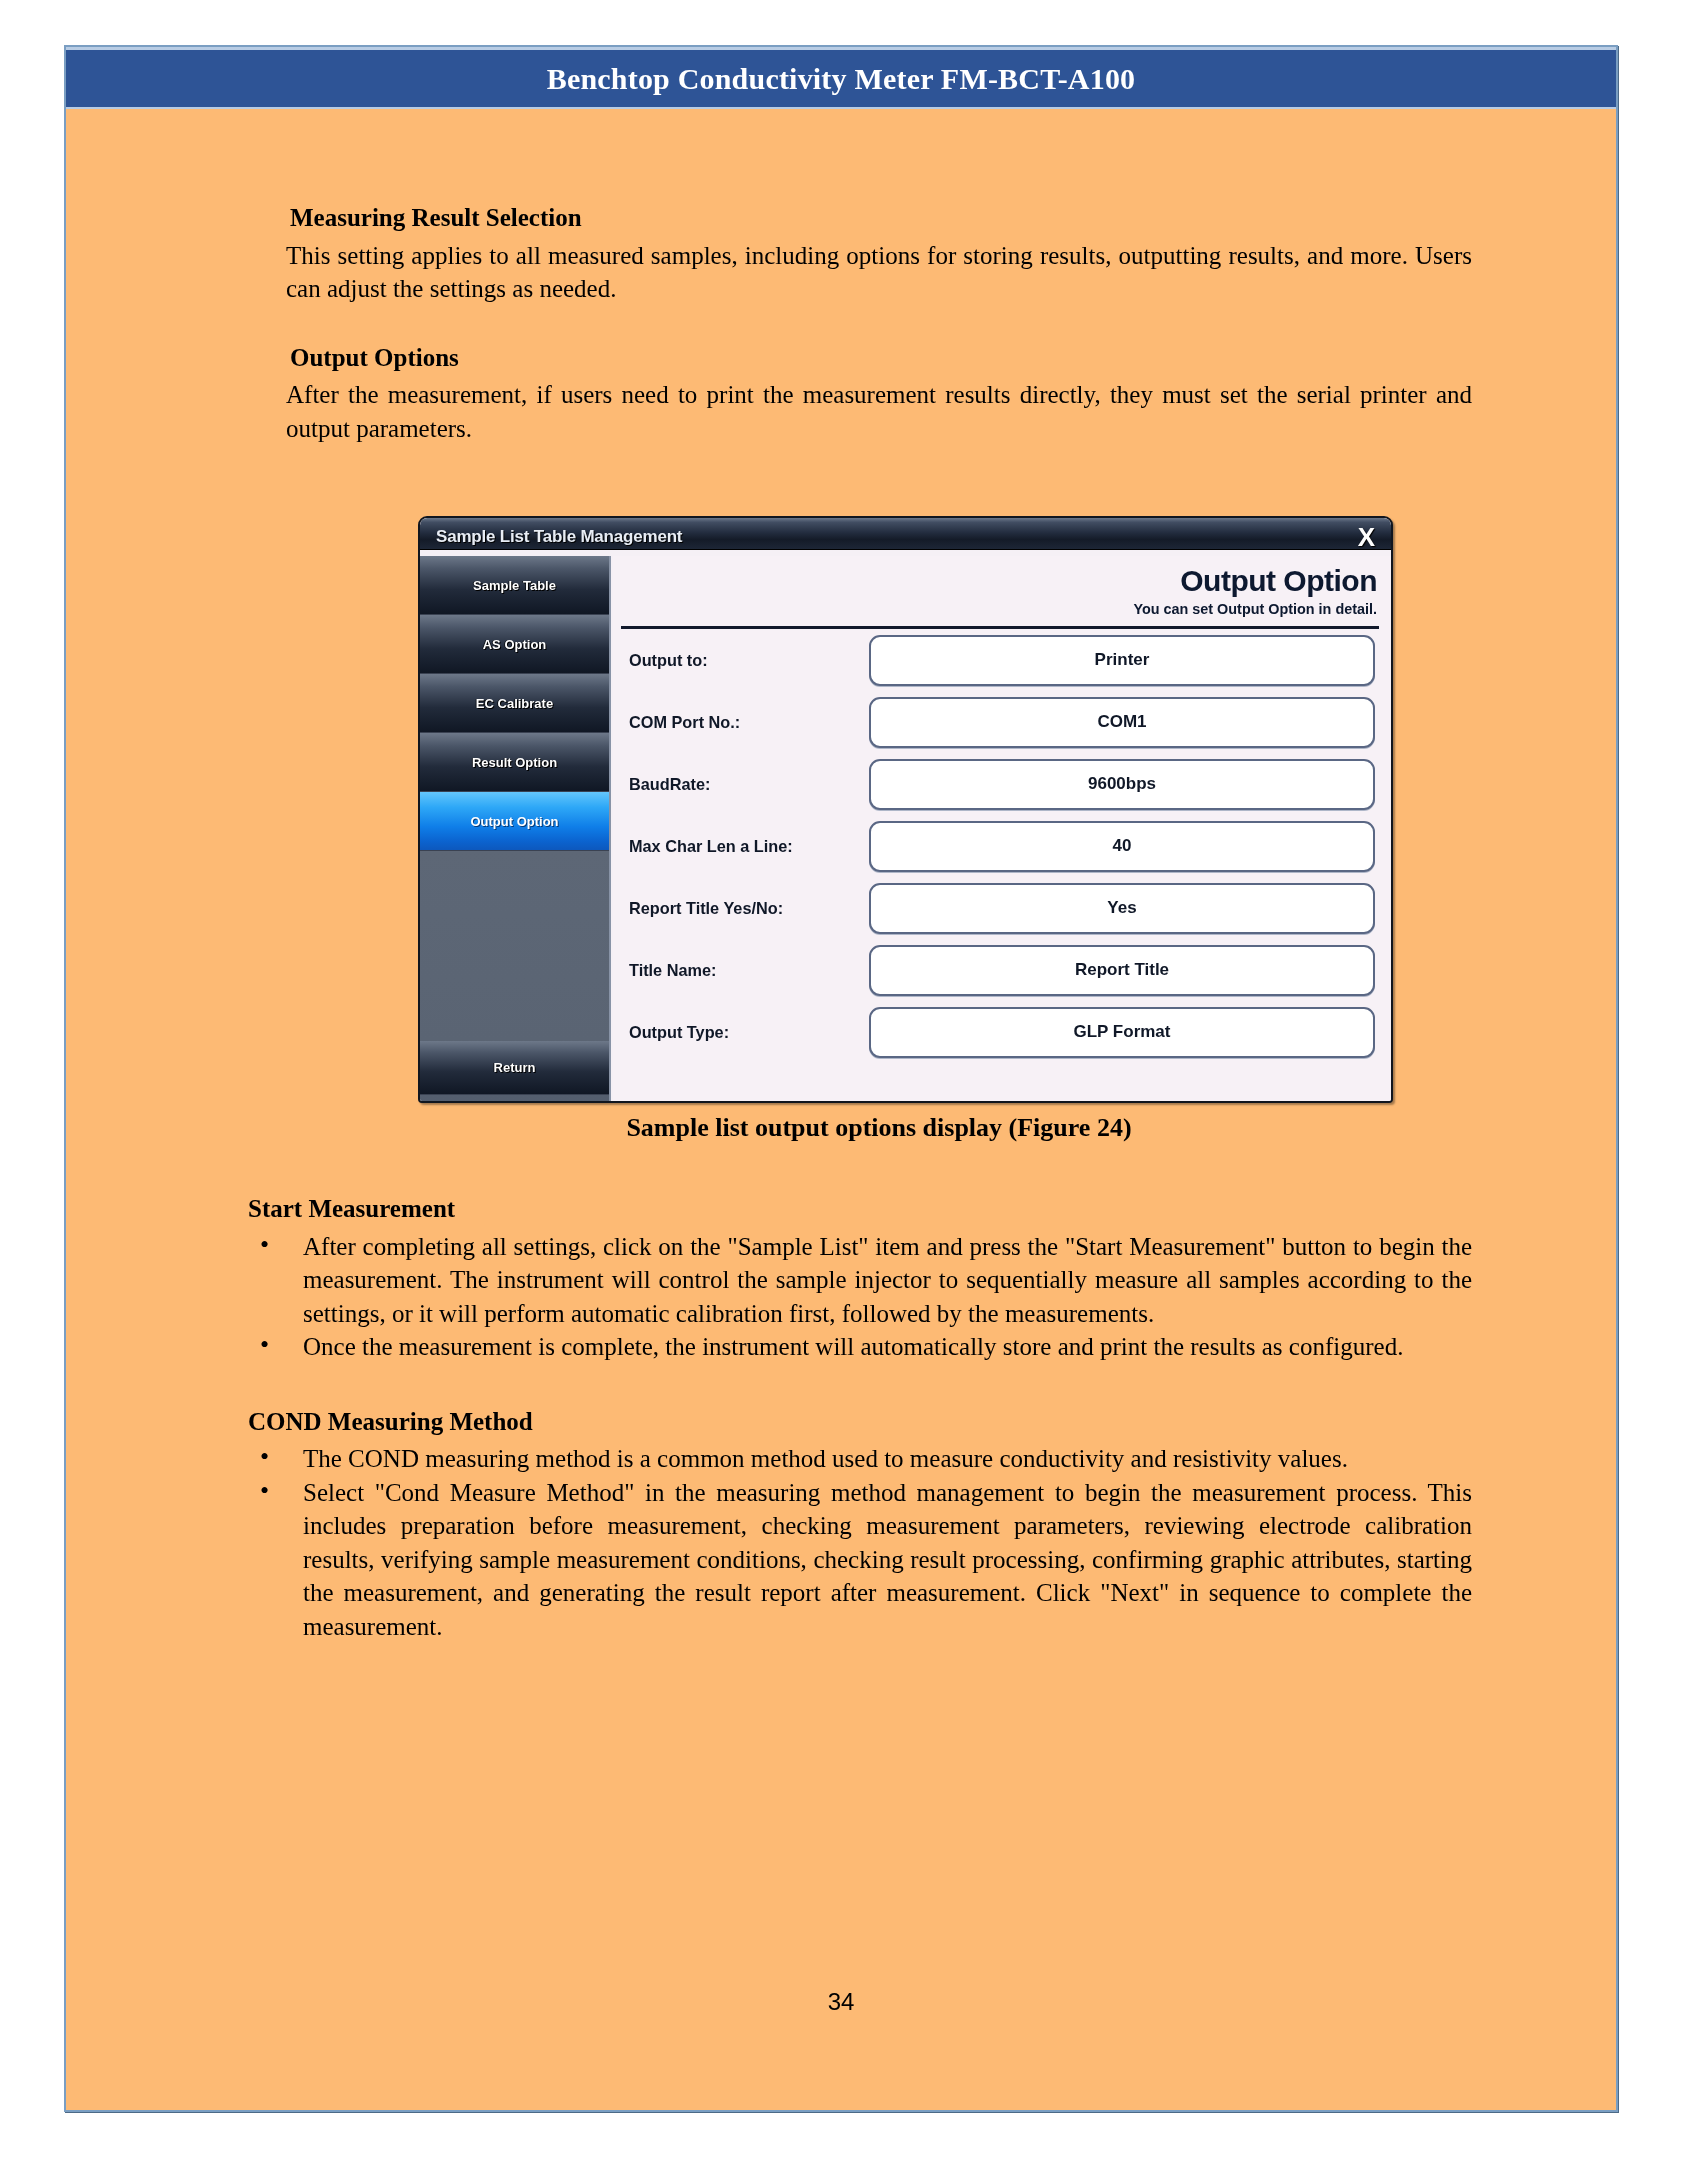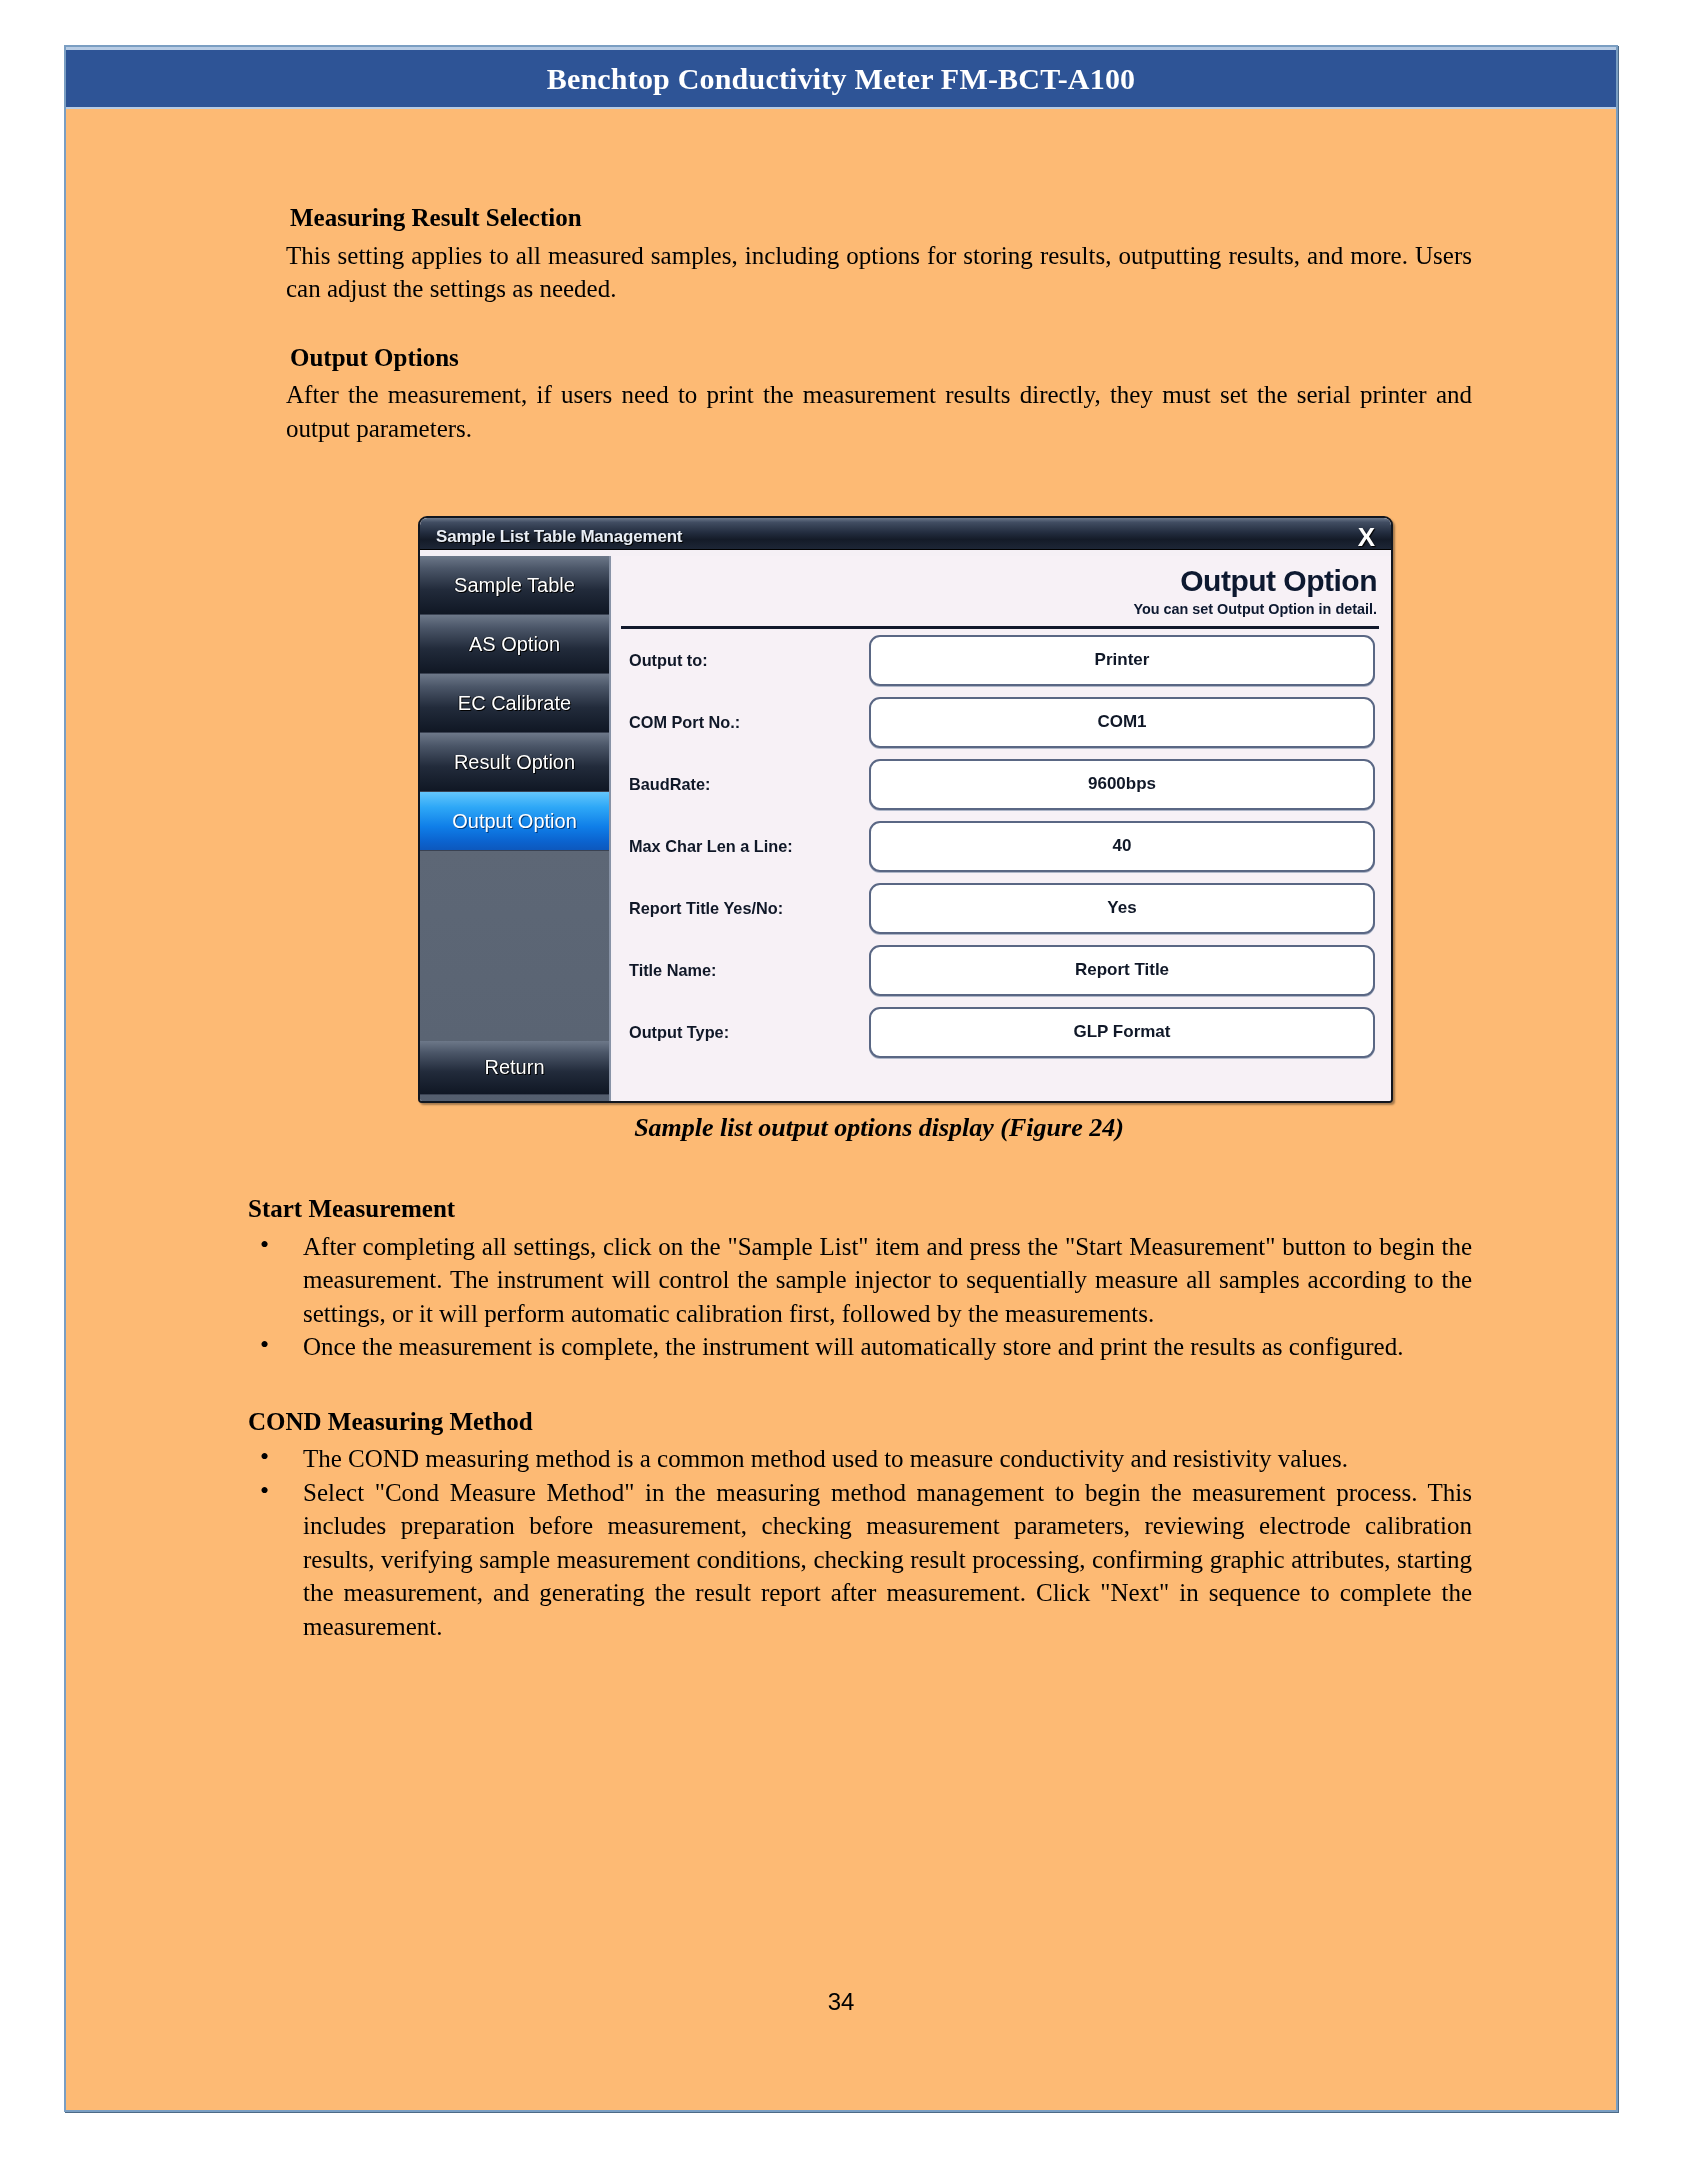--- a/index.html
+++ b/index.html
@@ -125,21 +125,20 @@
     margin-right: 144px;
     position: relative;
   }
   .figure-caption {
     text-align: center;
     font-family: "Liberation Serif", serif;
     font-weight: bold;
     font-size: 26px;
     margin-top: 10px;
     color: #000;
-    font-style: italic;
   }
 
   
   #device-ui {
     width: 975px;
     height: 587px;
     margin-left: 132px;
     position: relative;
     background: #f5f0f5;
     border: 2px solid #11161f;
@@ -192,22 +191,22 @@
     box-sizing: border-box;
   }
   .side-btn {
     height: 59px;
     width: 100%;
     position: relative;
     display: flex;
     align-items: center;
     justify-content: center;
     color: #ffffff;
-    font-size: 20px;
-    font-weight: normal;
+    font-size: 13px;
+    font-weight: bold;
     font-family: "Liberation Sans", sans-serif;
     text-shadow: 1px 1px 0 #000, -1px 0 0 rgba(0,0,0,.6);
     background: linear-gradient(to bottom, #6d7889 0%, #4b5668 22%, #222b3b 58%, #161e2c 85%, #101724 100%);
     border-bottom: 1px solid #3a4252;
     box-sizing: border-box;
     cursor: pointer;
   }
   .side-btn.active {
     background: linear-gradient(to bottom, #64c6fb 0%, #2ea8f7 26%, #0f7ee8 60%, #0b63cf 85%, #0d58bd 100%);
     text-shadow: 1px 1px 0 #063a78;

